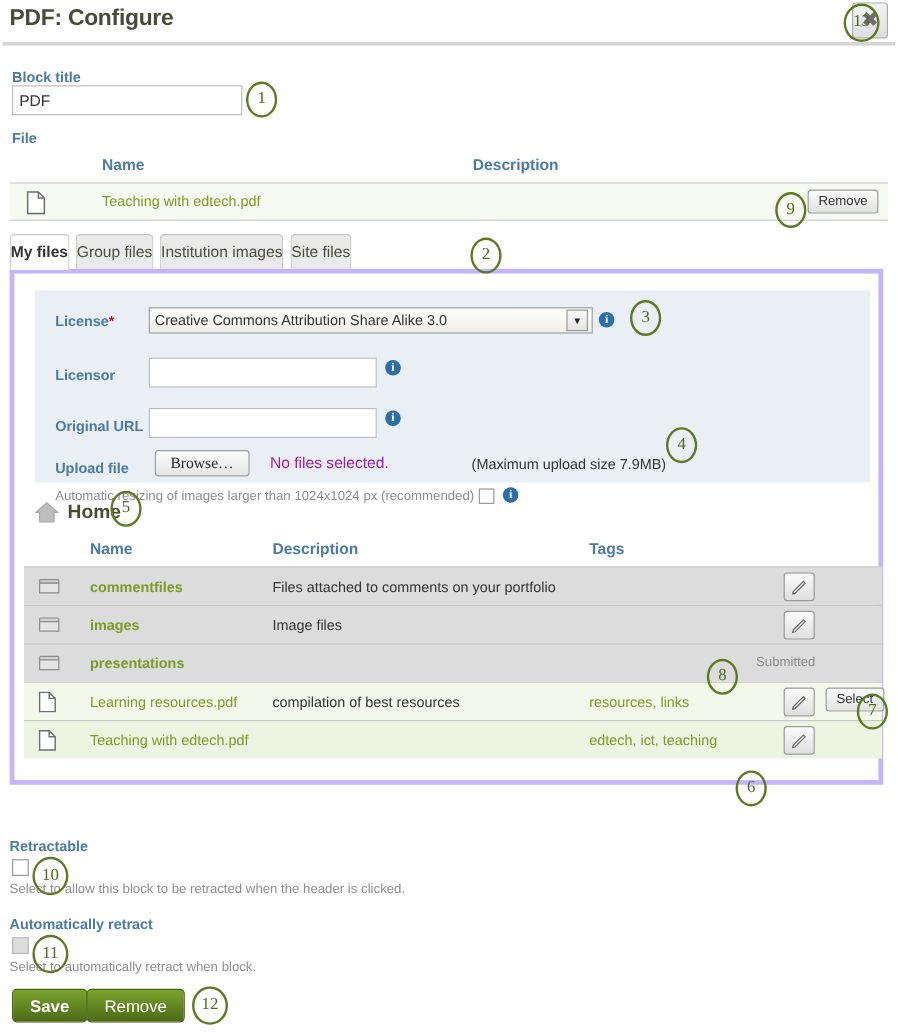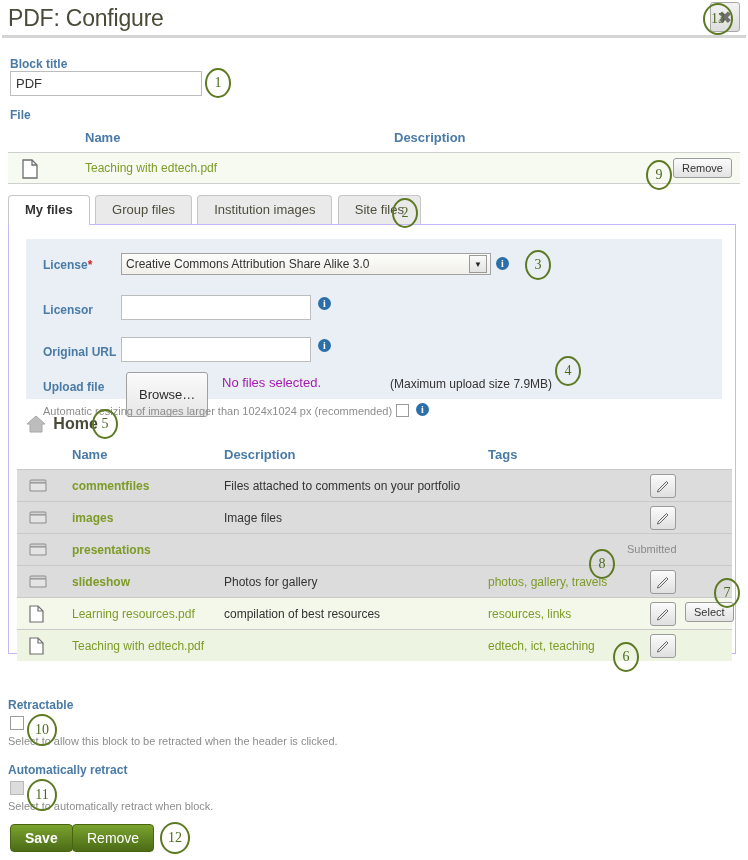--- a/index.html
+++ b/index.html
@@ -17,22 +17,22 @@
   
   .header {
     position: relative;
     height: 38px;
     border-bottom: 3px solid #d5d5d5;
     margin: 0 2px 0 2px;
   }
   .page-title {
     position: absolute;
     left: 6px; top: 5px;
-    font-size: 23px;
-    font-weight: normal;
+    font-size: 19px;
+    font-weight: bold;
     color: #4a4a38;
     letter-spacing: -0.2px;
   }
   .close-btn {
     position: absolute;
     right: 6px; top: 2px;
     width: 30px; height: 30px;
     background: linear-gradient(to bottom,#f3f3f3 0%, #dedede 100%);
     border: 1px solid #a9a9a9;
     border-radius: 3px;
@@ -96,21 +96,21 @@
     cursor: pointer;
   }
   .sel-remove { position: absolute; right: 8px; top: 5px; }
 
   
   .tabs { position: absolute; left: 8px; top: 195px; height: 30px; }
   .tab {
     display: inline-block;
     height: 30px;
     line-height: 28px;
-    padding: 0 16px;
+    padding: 0 0;
     margin-right: 2px;
     font-size: 13px;
     color: #4e4e3d;
     background: #eaeaea;
     border: 1px solid #c6c6c6;
     border-bottom: none;
     border-radius: 4px 4px 0 0;
     cursor: pointer;
     vertical-align: top;
   }
@@ -121,21 +121,21 @@
     border-color: #c6c6c6;
     position: relative;
     z-index: 3;
   }
 
   
   .tab-panel {
     position: absolute;
     left: 8px; top: 224px;
     width: 728px; height: 430px;
-    border: 1px solid #c4b5fd;
+    border: 4px solid #c4b5fd;
     background: #ffffff;
   }
 
   
   .upload-box {
     position: absolute;
     left: 17px; top: 14px;
     width: 696px; height: 160px;
     background: #e9eff4;
   }
@@ -175,22 +175,22 @@
     font-family:"Liberation Sans",sans-serif; font-size:12px; padding: 2px 5px;
   }
   .upl-label { position: absolute; left: 17px; top: 141px; }
   .browse-btn {
     position: absolute; left: 100px; top: 133px;
     background: linear-gradient(to bottom,#fbfbfb 0%, #e6e6e6 100%);
     border: 1px solid #a0a0a0;
     border-radius: 3px;
     font-size: 13px;
     color: #2b2b2b;
-    padding: 14px 12px;
-    font-family: Liberation Sans, sans-serif;
+    padding: 2px 12px;
+    font-family: Liberation Serif, serif;
     cursor: pointer;
   }
   .nofiles { position: absolute; left: 196px; top: 136px; font-size: 13px; color: #a21caf; }
   .maxsize { position: absolute; left: 364px; top: 138px; font-size: 12px; color: #333; }
   .resize-text { position: absolute; left: 17px; top: 166px; }
   .resize-cb {
     position: absolute; left: 370px; top: 165px;
     width: 13px; height: 13px;
     border: 1px solid #9b9b9b; background: #fff;
   }
@@ -432,36 +432,20 @@
             <rect x="1" y="3" width="16" height="3" rx="1" fill="#d2d2d2" stroke="#8c8c8c" stroke-width="1"></rect>
             <path d="M1 6 h16 v8 h-16 z" fill="#e4e4e4" stroke="#8c8c8c" stroke-width="1"></path>
           </svg>
         </span>
         <span class="r-name">presentations</span>
         <span class="r-desc"></span>
         <span class="r-tags"></span>
         <span class="r-sub">Submitted</span>
       </div>
 
-      <div class="fl-row folder">
-        <span class="r-icon">
-          <svg width="18" height="16" viewBox="0 0 18 16">
-            <rect x="1" y="3" width="16" height="3" rx="1" fill="#d2d2d2" stroke="#8c8c8c" stroke-width="1"></rect>
-            <path d="M1 6 h16 v8 h-16 z" fill="#e4e4e4" stroke="#8c8c8c" stroke-width="1"></path>
-          </svg>
-        </span>
-        <span class="r-name">slideshow</span>
-        <span class="r-desc">Photos for gallery</span>
-        <span class="r-tags">photos, gallery, travels</span>
-        <span class="edit-btn">
-          <svg width="14" height="14" viewBox="0 0 14 14">
-              <path d="M2 11 L10.5 2.5 l1.5 1.5 L3.5 12.5 L1.5 13 z" fill="#e9e9e9" stroke="#6a6a6a" stroke-width="1"></path>
-            </svg>
-        </span>
-      </div>
 
       <div class="fl-row file">
         <span class="r-icon">
           <svg width="15" height="18" viewBox="0 0 15 18">
             <path d="M1 1 h8 l5 5 v11 h-13 z" fill="#ffffff" stroke="#6e6e6e" stroke-width="1.2"></path>
             <path d="M9 1 v5 h5" fill="none" stroke="#6e6e6e" stroke-width="1.2"></path>
           </svg>
         </span>
         <span class="r-name">Learning resources.pdf</span>
         <span class="r-desc">compilation of best resources</span>

